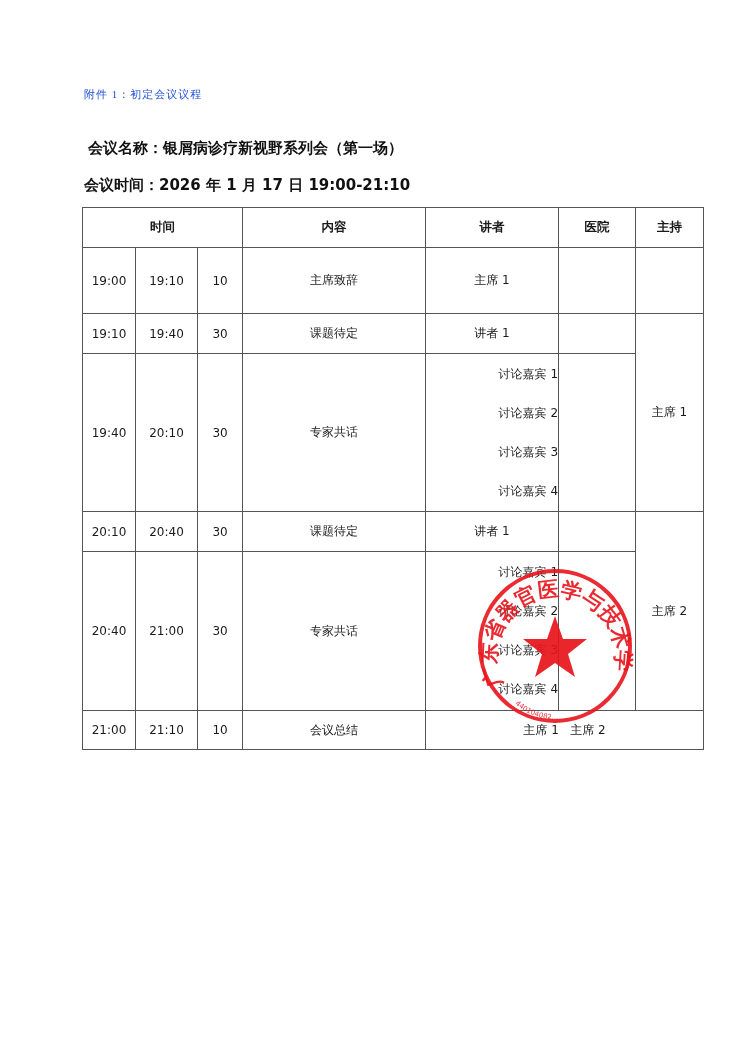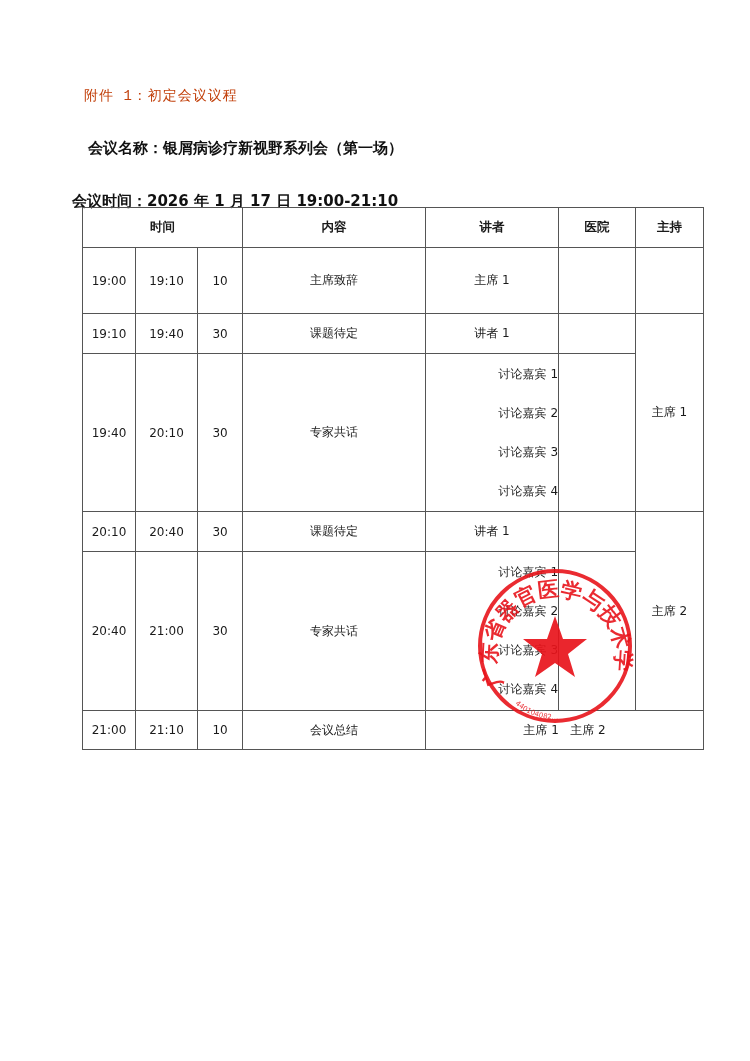--- a/index.html
+++ b/index.html
@@ -1,19 +1,19 @@
 <!DOCTYPE html>
 <html><head>
 <meta charset="utf-8">
 <style>
   html, body { margin: 0; padding: 0; background: #ffffff; }
   body { width: 750px; height: 1061px; position: relative; overflow: hidden; font-family: "DejaVu Sans", "Liberation Sans", sans-serif; color: #1a1a1a; }
-  .attach { position: absolute; left: 84px; top: 87px; font-family: Liberation Mono, monospace; font-size: 14px; color: #c2410c; letter-spacing: 1px; }
+  .attach { position: absolute; left: 84px; top: 87px; font-family: Liberation Serif, serif; font-size: 11px; color: #1d4ed8; letter-spacing: 1px; }
   .meeting-name { position: absolute; left: 88px; top: 139px; font-size: 15px; font-weight: bold; color: #111; }
-  .meeting-time { position: absolute; left: 72px; top: 176px; font-size: 15px; font-weight: bold; color: #111; margin-top: 16px; }
+  .meeting-time { position: absolute; left: 84px; top: 176px; font-size: 15px; font-weight: bold; color: #111; }
   table.agenda { position: absolute; left: 82px; top: 207px; width: 621px; border-collapse: collapse; table-layout: fixed; font-size: 12px; padding-left: 20px; }
   table.agenda td, table.agenda th { border: 1px solid #555; text-align: center; vertical-align: middle; padding: 0; }
   table.agenda th { font-weight: bold; font-size: 12.5px; height: 39px; }
   td.multi div { height: 39px; line-height: 39px; text-align: right; padding-left: 36px; }
   .seal { position: absolute; left: 475px; top: 566px; width: 160px; height: 160px; pointer-events: none; }
 </style>
 </head>
 <body>
 
 <div class="attach">附件 1：初定会议议程</div>

